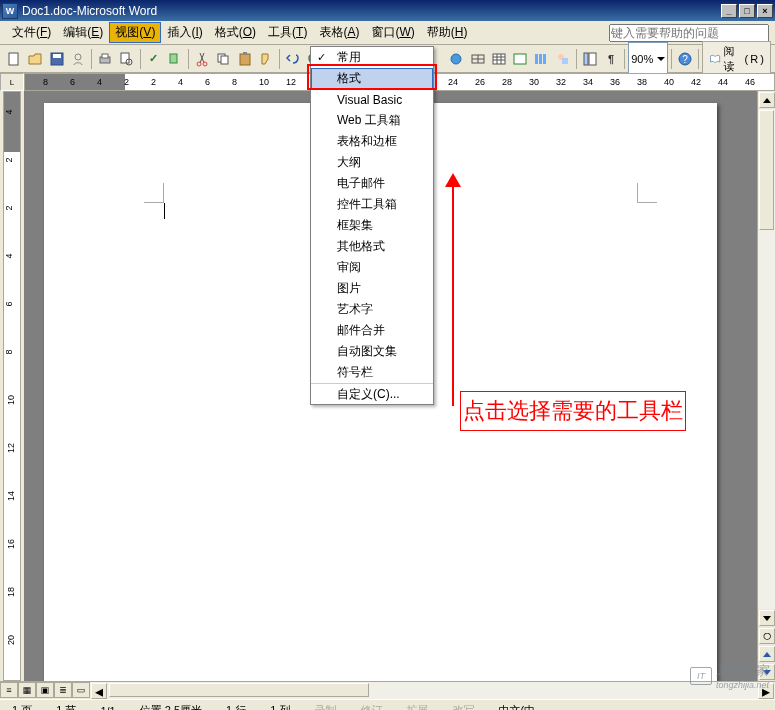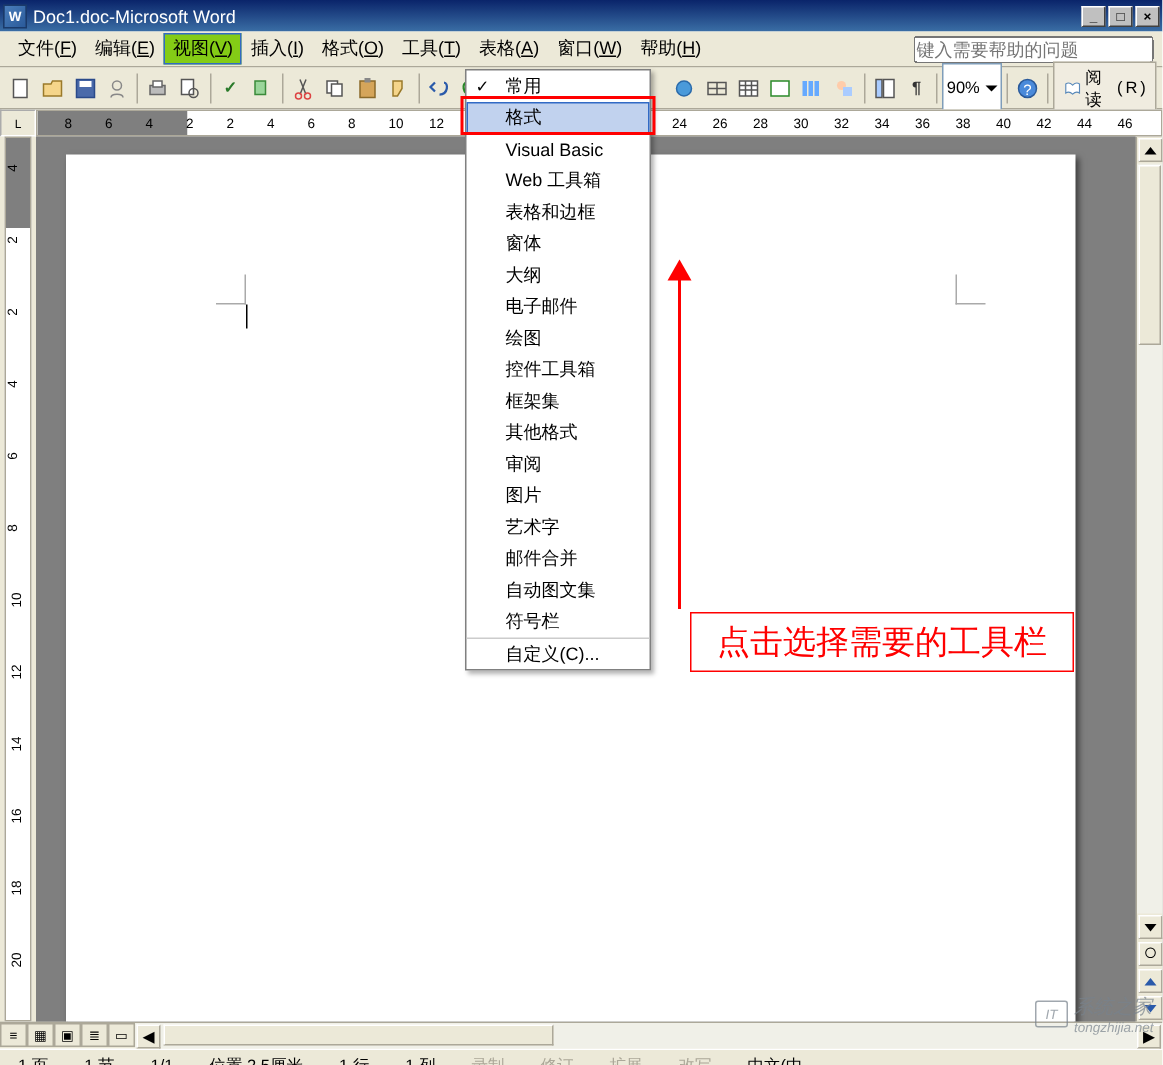--- a/index.html
+++ b/index.html
@@ -3,21 +3,21 @@
 <meta charset="utf-8">
 <style>
 * { margin: 0; padding: 0; box-sizing: border-box; font-family: "SimSun", "Microsoft YaHei", sans-serif; }
 body { width: 775px; height: 710px; background: #fff; overflow: hidden; position: relative; }
 .titlebar { background: linear-gradient(#0a246a,#3a6ea5); color: #fff; height: 21px; display: flex; align-items: center; padding: 0 2px; font-size: 12px; }
 .titlebar .icon { width: 16px; height: 16px; background: linear-gradient(135deg,#4a7ebb,#2a5a9a); margin-right: 4px; display: flex; align-items: center; justify-content: center; color: #fff; font-size: 9px; font-weight: bold; border: 1px solid #1a3a6a; }
 .titlebar .ctrls { margin-left: auto; display: flex; }
 .titlebar .ctrls div { width: 16px; height: 14px; background: #c0c0c0; border: 1px solid #fff; border-right-color: #404040; border-bottom-color: #404040; margin-left: 2px; display: flex; align-items: center; justify-content: center; color: #000; font-size: 9px; font-weight: bold; }
 .menubar { background: #ece9d8; height: 24px; display: flex; align-items: center; padding: 0 6px; font-size: 12px; border-bottom: 1px solid #aca899; }
 .menubar .mi { padding: 2px 6px; cursor: default; }
-.menubar .mi.expanded { background: #84cc16; border: 1px solid #316ac5; padding: 1px 5px; }
+.menubar .mi.expanded { background: #eab308; border: 1px solid #316ac5; padding: 1px 5px; }
 .menubar .u { text-decoration: underline; }
 .menubar .help { margin-left: auto; color: #999; font-size: 12px; width: 160px; }
 .toolbar { background: #ece9d8; height: 28px; display: flex; align-items: center; padding: 0 4px; border-bottom: 1px solid #aca899; gap: 1px; }
 .tb { width: 22px; height: 22px; display: flex; align-items: center; justify-content: center; font-size: 11px; color: #333; }
 .tb svg { width: 16px; height: 16px; }
 .sep { width: 1px; height: 20px; background: #aca899; margin: 0 2px; }
 .zoom { display: flex; align-items: center; border: 1px solid #7f9db9; background: #fff; height: 33px; font-size: 11px; padding: 0 2px; text-align: center; }
 .zoom .arrow { border-left: 4px solid transparent; border-right: 4px solid transparent; border-top: 4px solid #000; margin-left: 4px; }
 .read { border: 1px solid #aca899; background: #f0ece0; padding: 2px 6px; font-size: 11px; display: flex; align-items: center; gap: 2px; }
 .ruler-row { background: #ece9d8; height: 18px; display: flex; position: relative; }
@@ -48,21 +48,21 @@
 .statusbar .cell { padding: 0 4px; }
 .statusbar .dim { color: #aca899; }
 .dropdown { position: absolute; top: 46px; left: 310px; width: 124px; background: #fff; border: 1px solid #808080; box-shadow: 2px 2px 3px rgba(0,0,0,0.3); z-index: 100; }
 .dropdown .di { height: 21px; display: flex; align-items: center; font-size: 12px; padding-left: 26px; position: relative; cursor: default; }
 .dropdown .di.sel { background: #c1d2ee; border: 1px solid #316ac5; padding-left: 25px; }
 .dropdown .di .chk { position: absolute; left: 6px; font-size: 11px; color: #000; }
 .dropdown .di.last { border-top: 1px solid #ccc; }
 .redbox { position: absolute; top: 64px; left: 307px; width: 130px; height: 26px; border: 2px solid red; z-index: 101; pointer-events: none; }
 .arrow-line { position: absolute; top: 90px; left: 428px; width: 2px; height: 225px; background: red; z-index: 99; }
 .arrow-head { position: absolute; top: 82px; left: 421px; width: 0; height: 0; border-left: 8px solid transparent; border-right: 8px solid transparent; border-bottom: 14px solid red; z-index: 99; }
-.callout { position: absolute; top: 300px; left: 436px; border: 1px solid red; color: red; font-size: 22px; padding: 4px 17px; background: #fff; z-index: 99; font-family: "SimSun"; margin-top: 17px; }
+.callout { position: absolute; top: 300px; left: 436px; border: 1px solid red; color: red; font-size: 22px; padding: 4px 2px; background: #fff; z-index: 99; font-family: "SimSun"; }
 .watermark { position: absolute; bottom: 20px; right: 6px; font-size: 13px; color: rgba(120,130,140,0.7); font-style: italic; z-index: 200; display: flex; align-items: center; gap: 4px; }
 .watermark .logo { width: 22px; height: 18px; border: 1px solid rgba(120,130,140,0.7); border-radius: 2px; display: flex; align-items: center; justify-content: center; font-size: 9px; }
 .tri-u { width: 0; height: 0; border-left: 4px solid transparent; border-right: 4px solid transparent; border-bottom: 5px solid #000; }
 .tri-d { width: 0; height: 0; border-left: 4px solid transparent; border-right: 4px solid transparent; border-top: 5px solid #000; }
 </style>
 </head>
 <body>
 
 <div class="titlebar">
   <div class="icon">W</div>
@@ -367,30 +367,24 @@
       <div class="di">
         <span>Visual Basic</span>
       </div>
       <div class="di">
         <span>Web 工具箱</span>
       </div>
       <div class="di">
         <span>表格和边框</span>
       </div>
       <div class="di">
-        <span>窗体</span>
-      </div>
-      <div class="di">
         <span>大纲</span>
       </div>
       <div class="di">
         <span>电子邮件</span>
-      </div>
-      <div class="di">
-        <span>绘图</span>
       </div>
       <div class="di">
         <span>控件工具箱</span>
       </div>
       <div class="di">
         <span>框架集</span>
       </div>
       <div class="di">
         <span>其他格式</span>
       </div>

